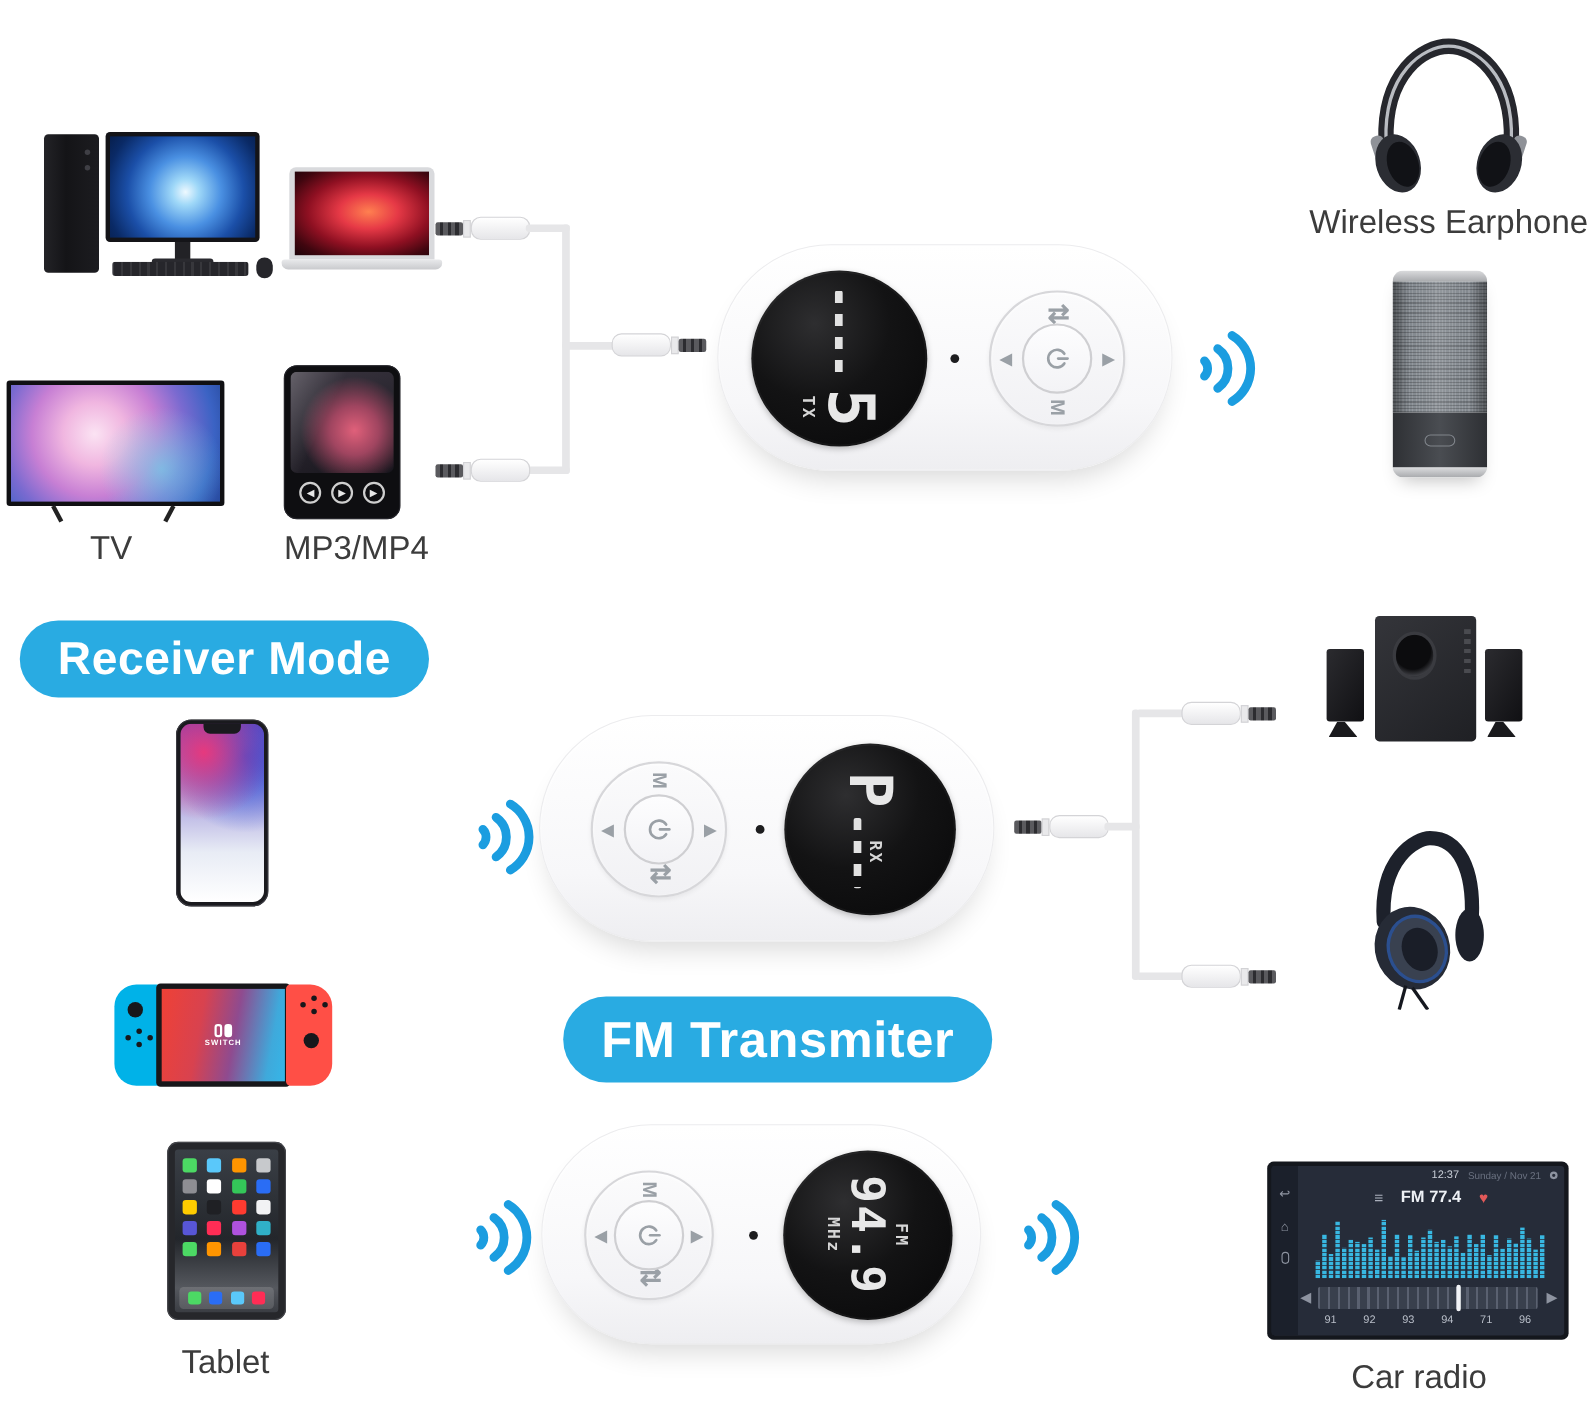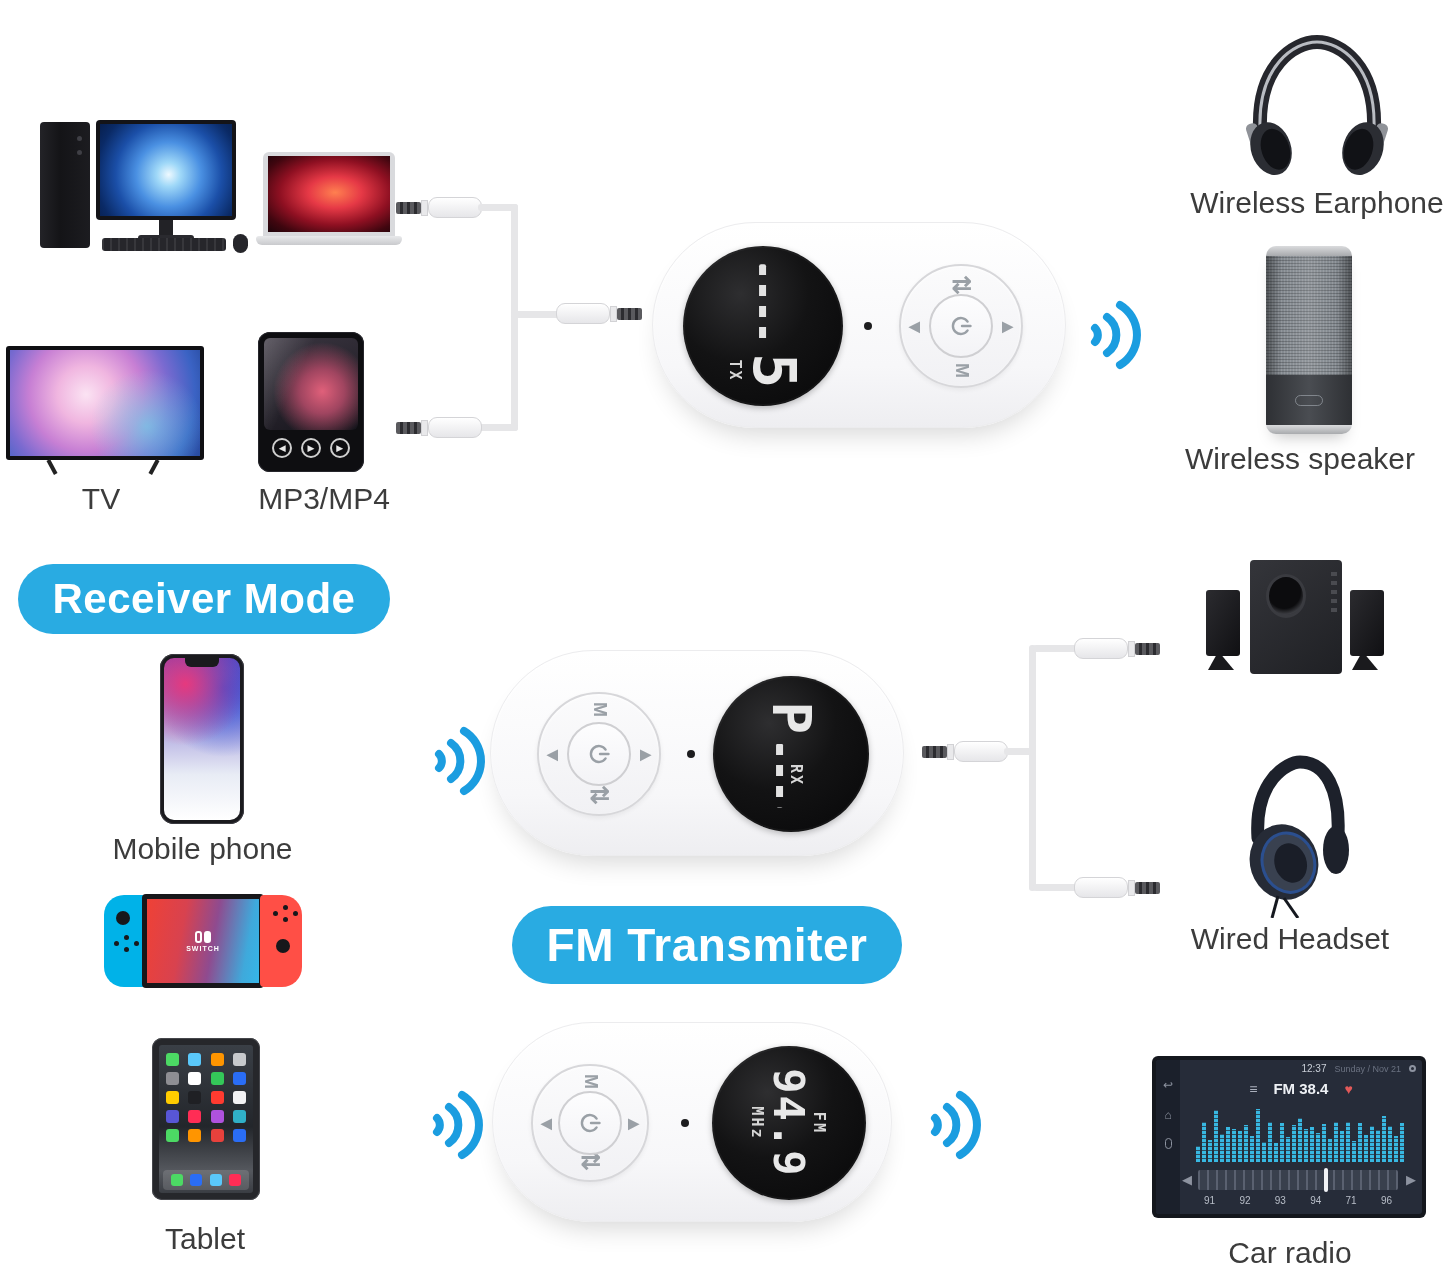--- a/index.html
+++ b/index.html
@@ -335,27 +335,25 @@
   <div class="lbl" style="left:1172px;top:186px;width:290px;">Wireless Earphone</div>
 
   <div class="cyl" style="left:1266px;top:246px;width:86px;height:188px;">
     <div class="cap"></div>
     <div class="grille"></div>
     <div class="band">
         <span class="logo"></span>
       </div>
     <div class="cap b"></div>
   </div>
-  <div class="lbl" style="left:1165px;top:442px;width:270px;">Wireless speaker</div>
 
   <div class="phone" style="left:160px;top:654px;width:84px;height:170px;">
     <div class="scr"></div>
       <div class="notch"></div>
   </div>
-  <div class="lbl" style="left:80px;top:832px;width:245px;">Mobile phone</div>
 
   <div class="abs" style="left:104px;top:894px;width:198px;height:94px;">
     <div class="joycon l" style="left:0;top:1px;">
       <span class="stick" style="left:12px;top:16px;"></span>
       <span class="bdot" style="left:10px;top:46px;"></span>
         <span class="bdot" style="left:20px;top:40px;"></span>
       <span class="bdot" style="left:20px;top:52px;"></span>
         <span class="bdot" style="left:30px;top:46px;"></span>
     </div>
     <div class="sw-screen" style="left:38px;top:0;width:122px;height:94px;">
@@ -485,21 +483,20 @@
         <ellipse cx="48" cy="112" rx="34" ry="38" fill="#262b36"></ellipse>
         <ellipse cx="52" cy="114" rx="26" ry="30" fill="#394150"></ellipse>
         <ellipse cx="52" cy="114" rx="26" ry="30" fill="none" stroke="#2b4f8f" stroke-width="3"></ellipse>
         <ellipse cx="54" cy="115" rx="16" ry="20" fill="#1a1e28"></ellipse>
       </g>
       <ellipse cx="100" cy="100" rx="13" ry="24" fill="#1d212b"></ellipse>
       <path d="M42 146 L36 168" stroke="#15181f" stroke-width="3" fill="none"></path>
       <path d="M48 148 L62 168" stroke="#15181f" stroke-width="3" fill="none"></path>
     </svg>
   </div>
-  <div class="lbl" style="left:1150px;top:922px;width:280px;">Wired Headset</div>
 
   <div class="sig" style="left:428px;top:1086px;">
     <svg width="58" height="78" viewBox="0 0 58 78">
       <path d="M9 32 A 10 10 0 0 1 9 46" stroke="#1b9de0" stroke-width="8" fill="none" stroke-linecap="round"></path>
       <path d="M21 21 A 22 22 0 0 1 21 57" stroke="#1b9de0" stroke-width="8" fill="none" stroke-linecap="round"></path>
       <path d="M34 9 A 35 35 0 0 1 34 69" stroke="#1b9de0" stroke-width="8" fill="none" stroke-linecap="round"></path>
     </svg>
   </div>
   <div class="sig" style="left:926px;top:1086px;">
     <svg width="58" height="78" viewBox="0 0 58 78">
@@ -543,21 +540,21 @@
         <span>⌂</span>
         <span class="micb"></span>
       </div>
       <div class="topbar">
         <span class="time">12:37</span>
         <span class="status">Sunday / Nov 21</span>
         <span class="gear"></span>
       </div>
       <div class="staterow">
         <span class="menu-ic">≡</span>
-        <span class="station">FM 38.4</span>
+        <span class="station">FM 77.4</span>
         <span class="heart">♥</span>
       </div>
       <div class="eq">
           <div style="height: 16px;"></div>
           <div style="height: 40px;"></div>
           <div style="height: 22px;"></div>
           <div style="height: 52px;"></div>
           <div style="height: 28px;"></div>
           <div style="height: 35px;"></div>
           <div style="height: 33px;"></div>

